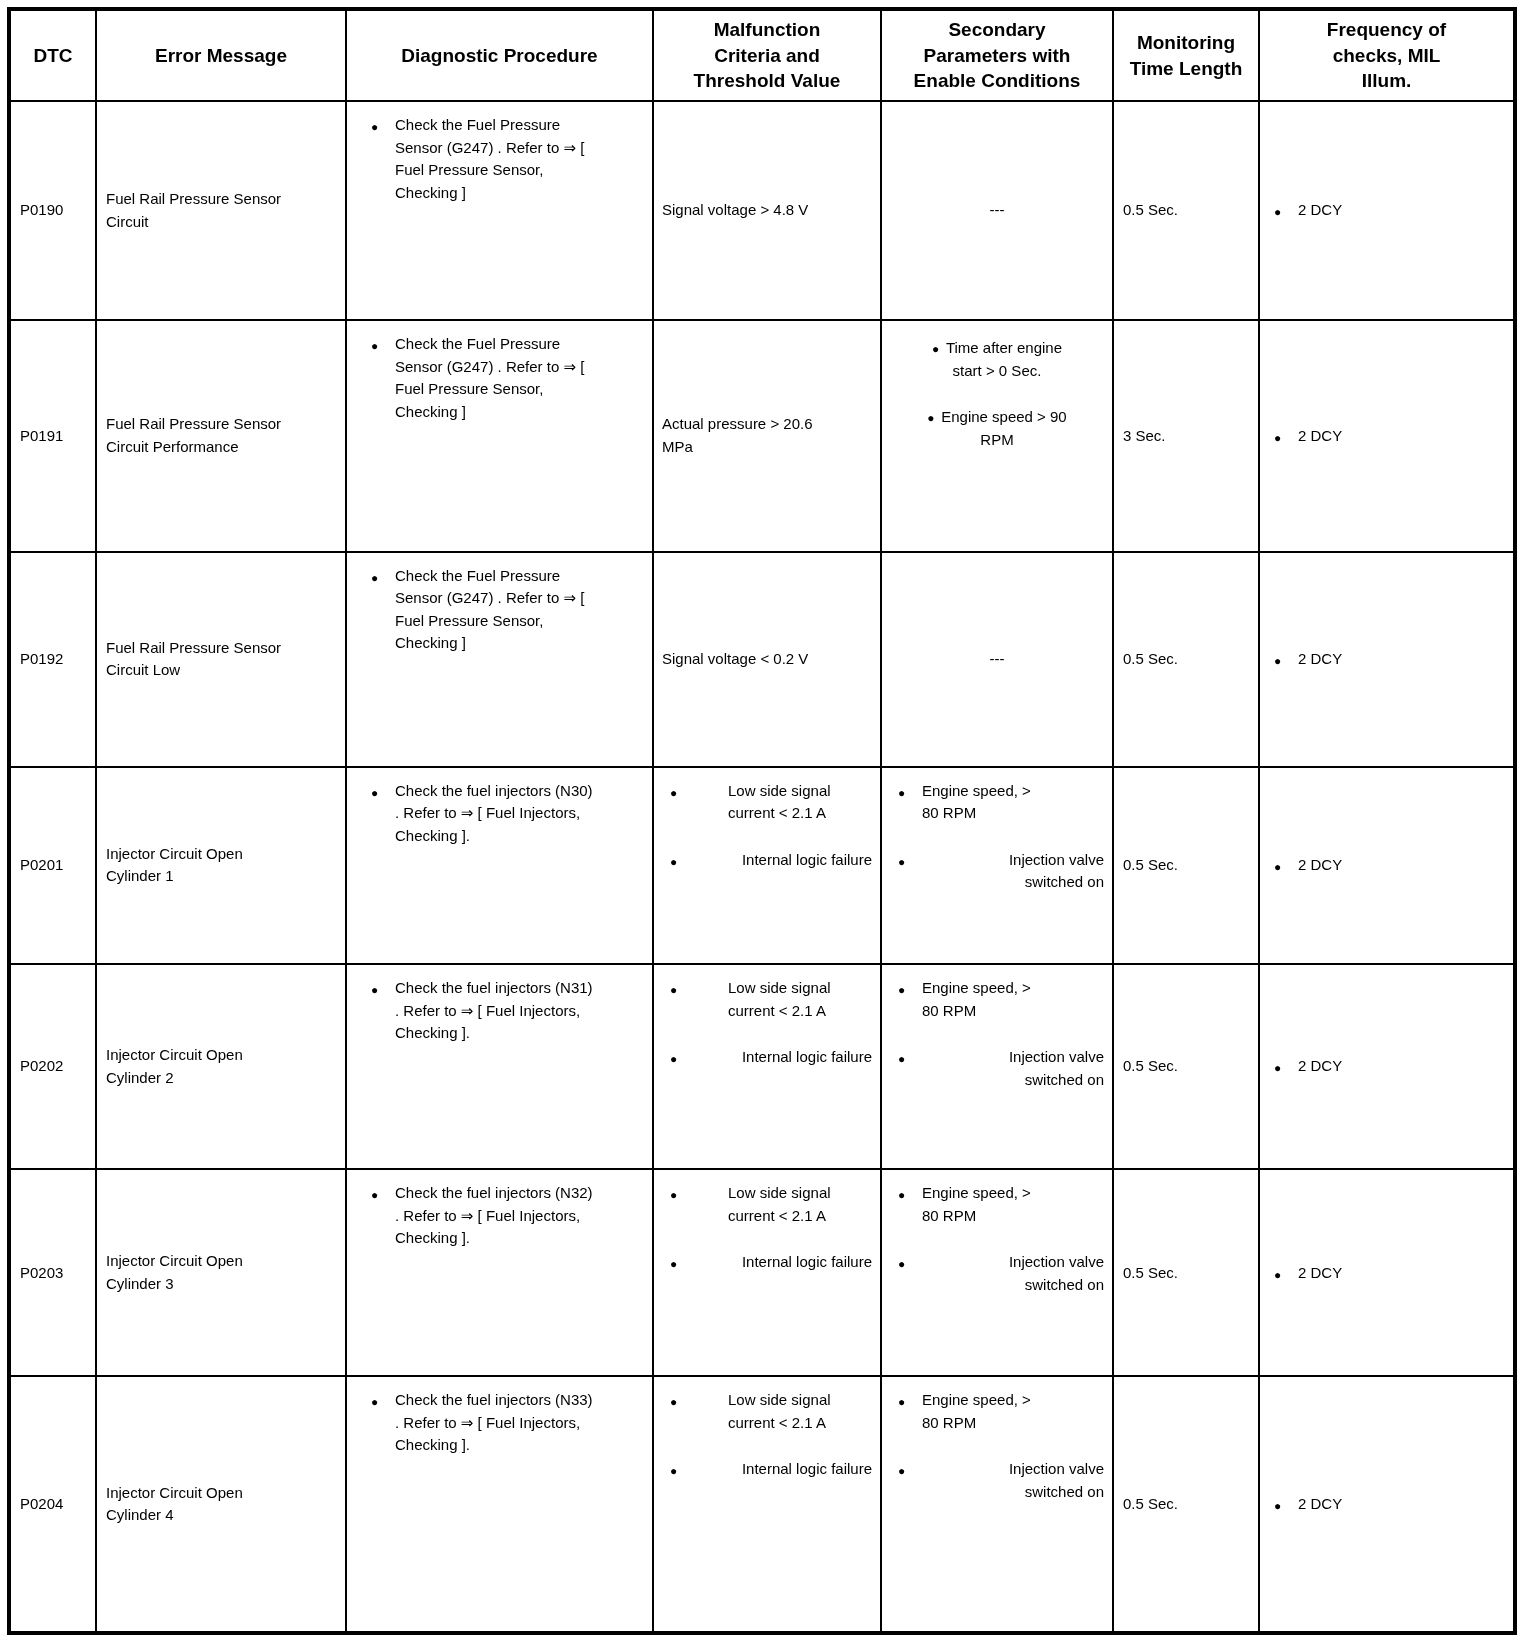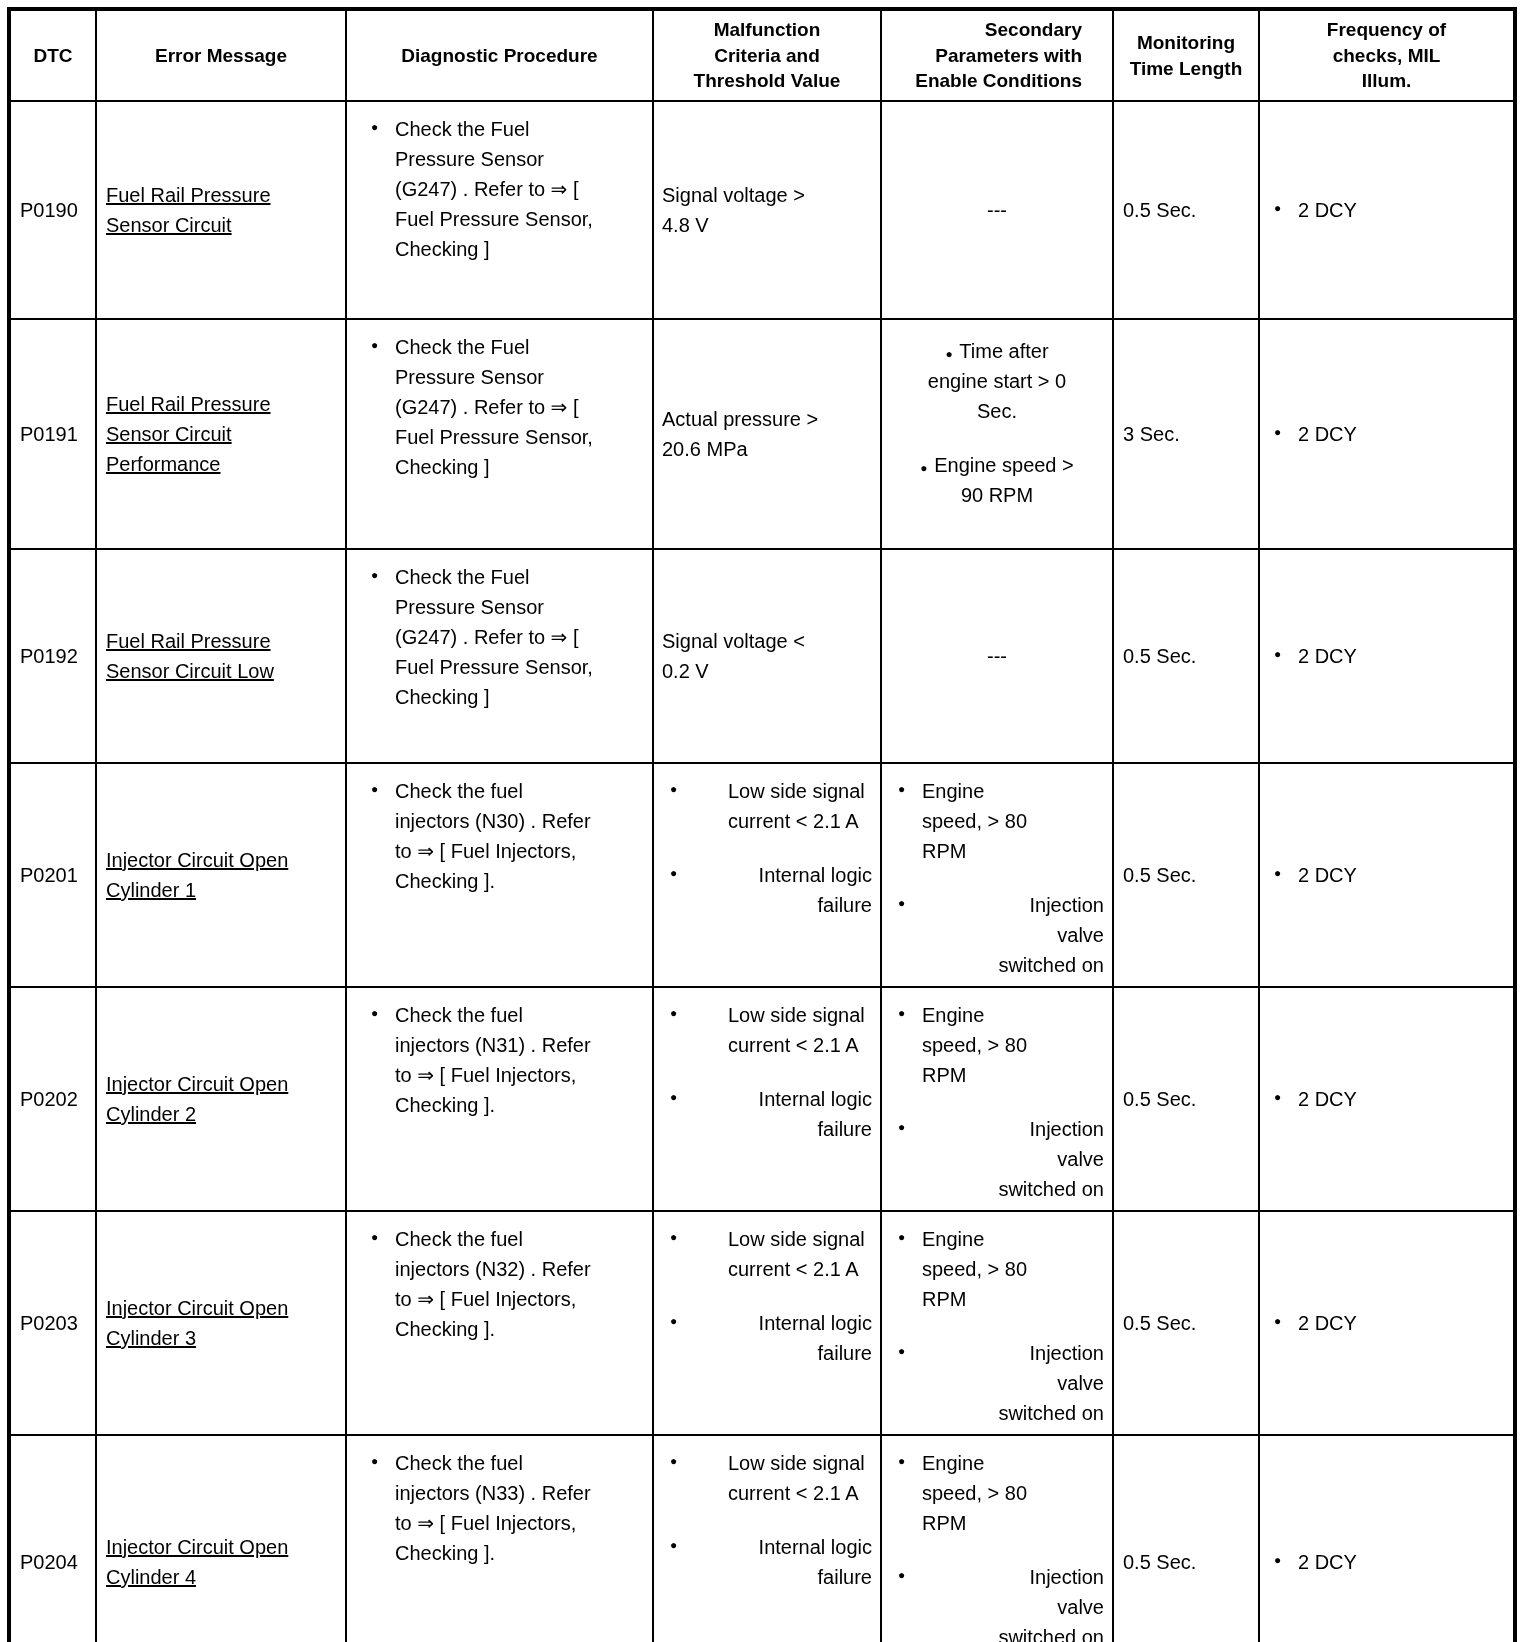--- a/index.html
+++ b/index.html
@@ -17,34 +17,34 @@
   th {
     font-size: 19px;
     font-weight: bold;
     text-align: center;
     vertical-align: middle;
     padding: 6px 4px;
     line-height: 1.35;
   }
   th .hw { display: inline-block; }
   th .w150 { max-width: 150px; }
-  th .w170 { max-width: 170px; text-align: right; }
+  th .w170 { max-width: 170px; }
   th .w160 { max-width: 160px; }
   td {
-    font-size: 20px;
+    font-size: 15px;
     line-height: 1.5;
     vertical-align: middle;
     padding: 6px 8px;
   }
   td.vtop { vertical-align: top; padding-top: 12px; }
   td.vtop8 { vertical-align: top; padding-top: 16px; }
   td.center { text-align: center; }
   .t { display: inline-block; vertical-align: top; }
   .mw205 { max-width: 205px; }
-  .mw185 { max-width: 185px; text-decoration: underline; }
+  .mw185 { max-width: 185px; }
   .mw170 { max-width: 170px; }
   .mw140 { max-width: 140px; margin-left: 34px; }
   .mw125 { max-width: 125px; }
   
   .bi { position: relative; padding-left: 32px; text-align: left; }
   .bi::before { content: "\25CF"; position: absolute; left: 8px; top: 7px; font-size: 12px; line-height: 1; }
   .bi + .bi { margin-top: 24px; text-align: right; }
   
   .bic { text-align: center; margin: 0 auto; max-width: 155px; }
   .bic::before { content: "\25CF\00A0\00A0"; font-size: 12px; }

